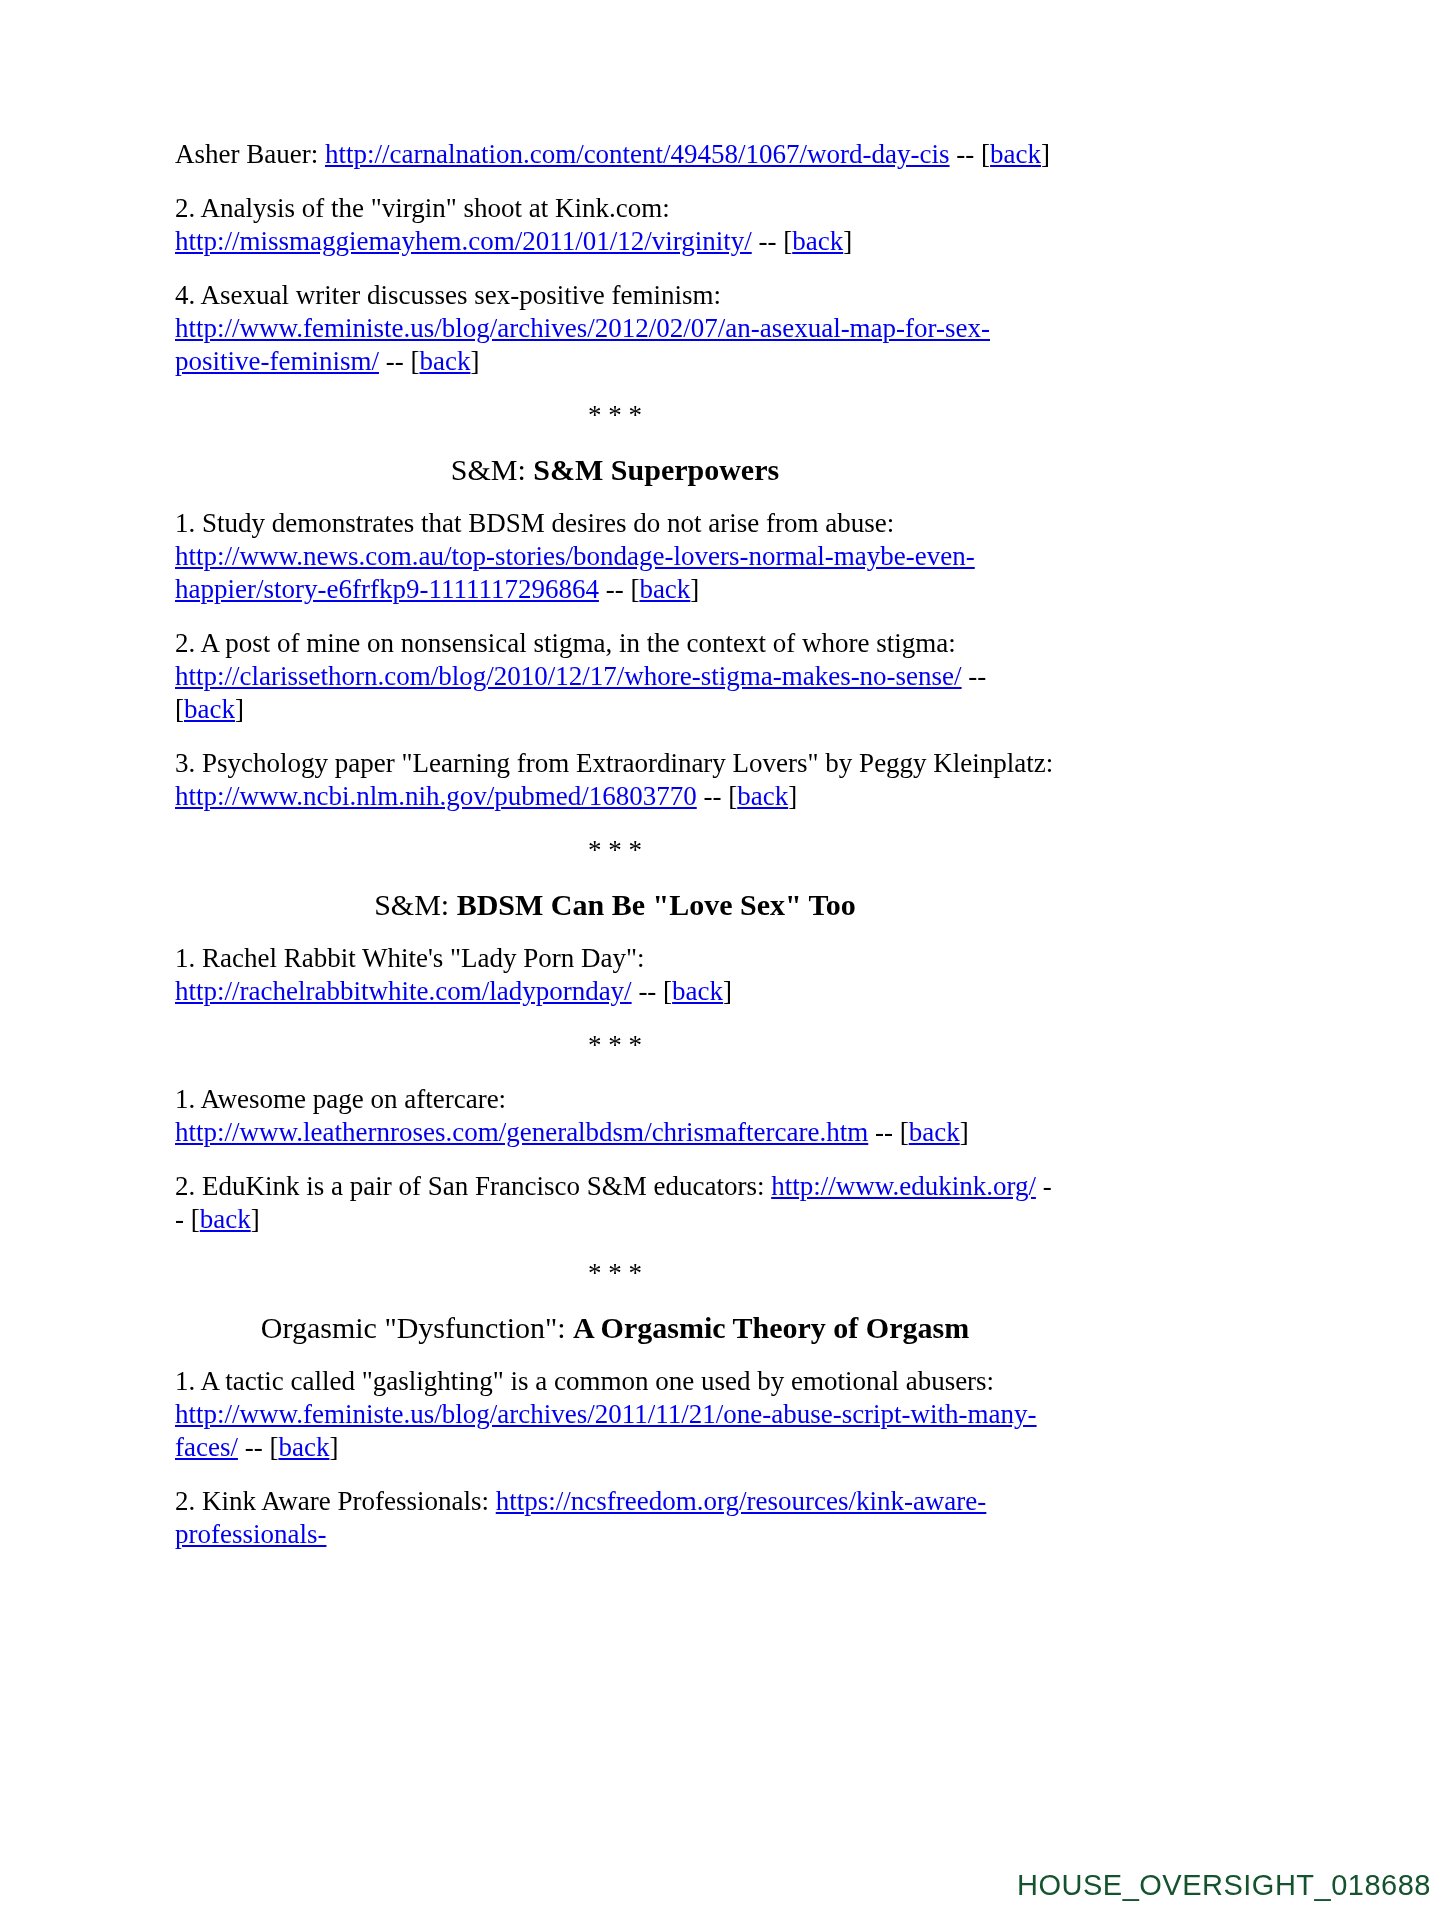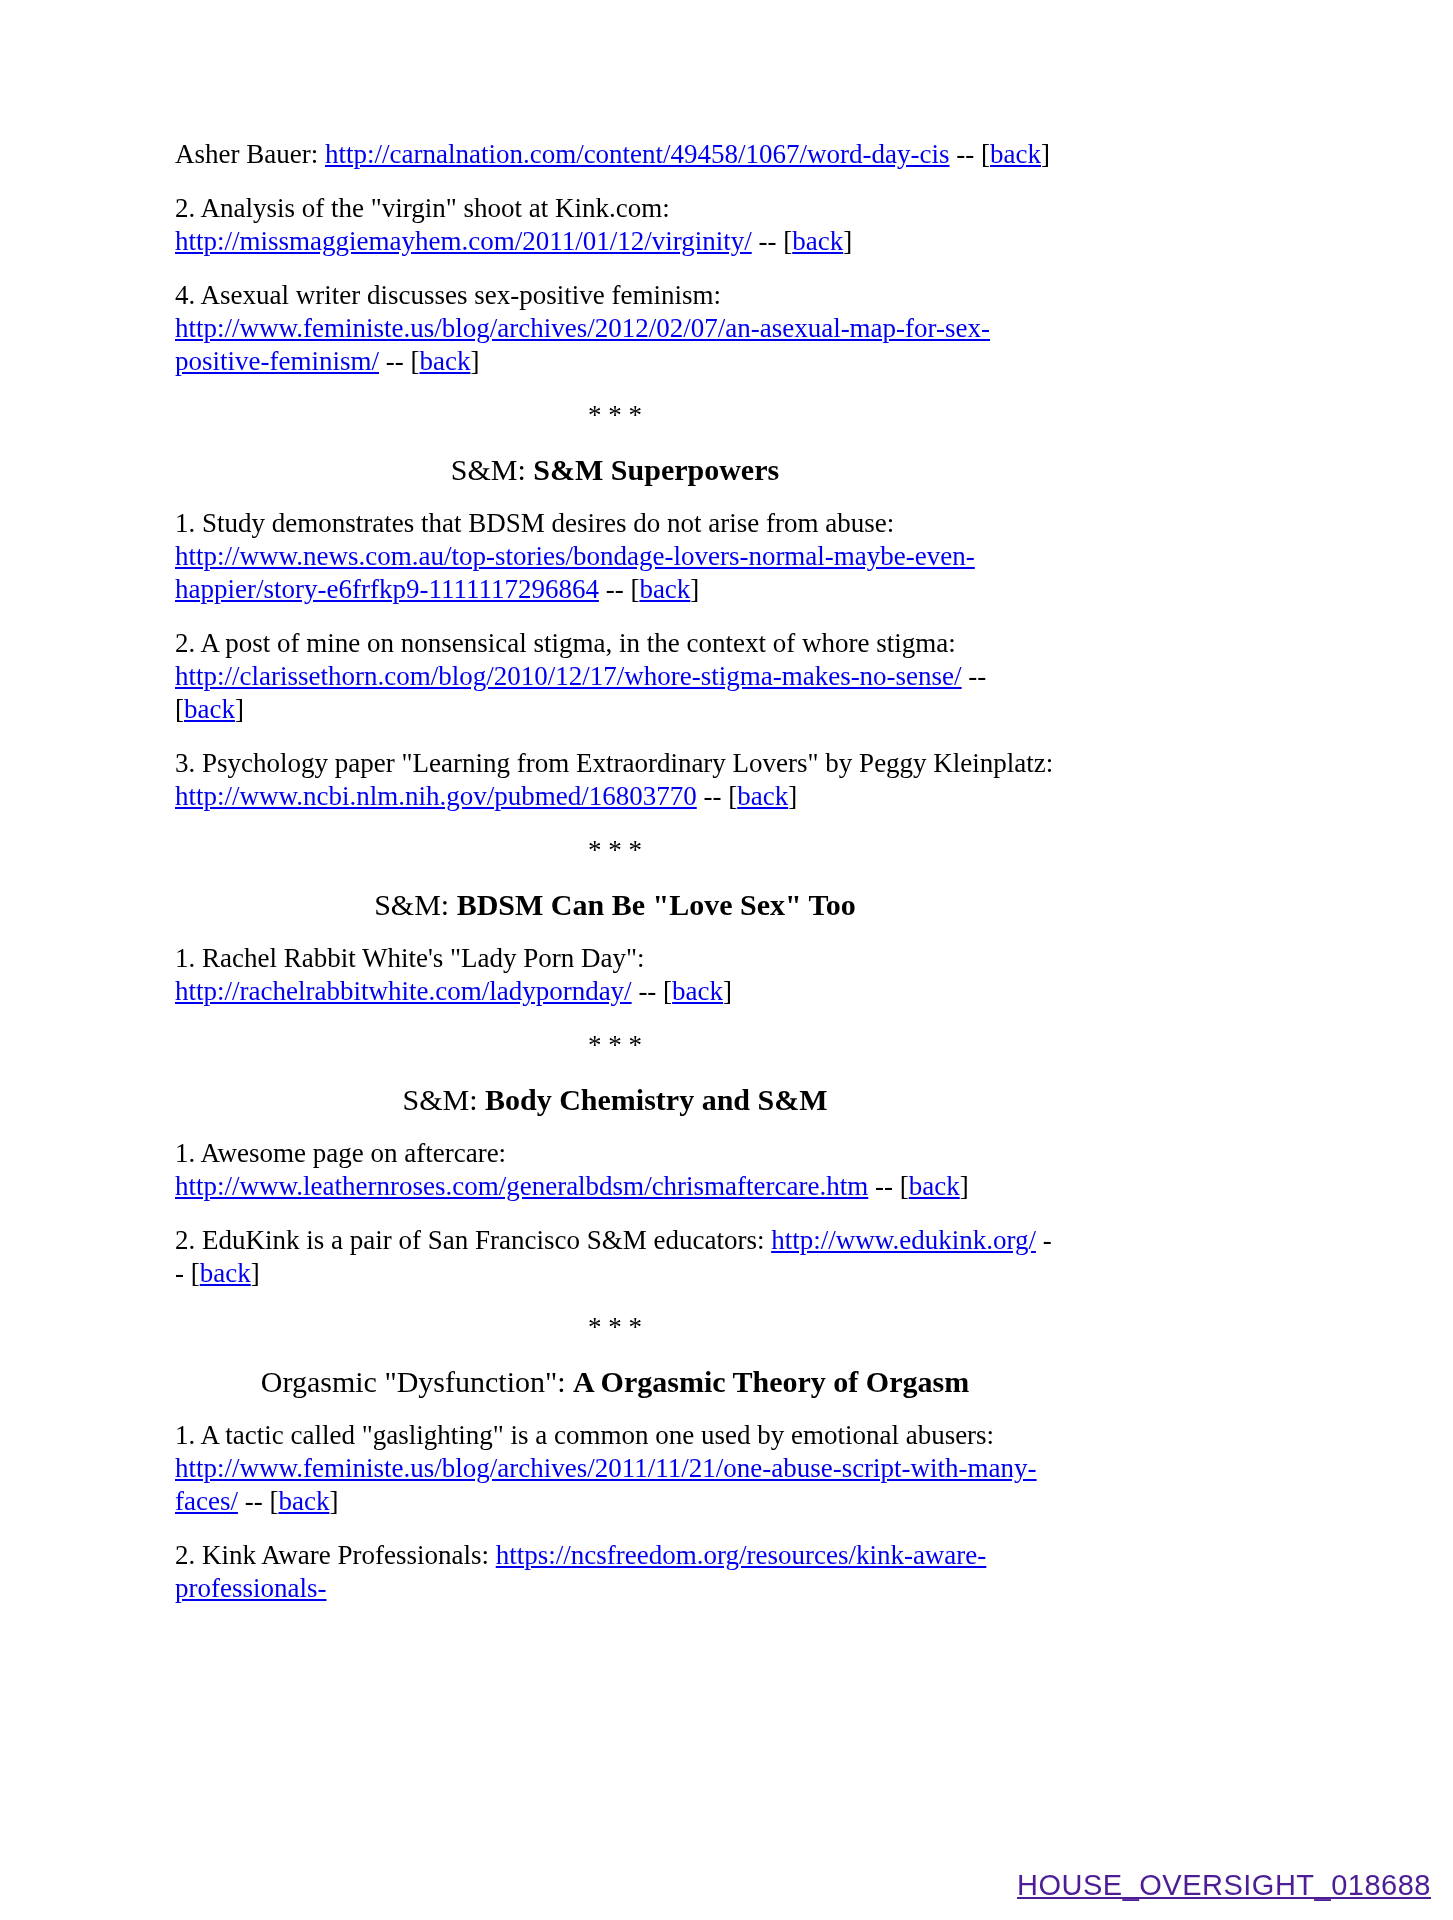--- a/index.html
+++ b/index.html
@@ -41,23 +41,22 @@
     margin:0 0 21px 0;
     font-size:30px;
     line-height:33px;
   }
   .bold { font-weight:bold; }
   .bates {
     position:absolute;
     right:22px; bottom:18px;
     font-family:"Liberation Sans", sans-serif;
     font-size:29px;
-    color:#4c1d95;
+    color:#14532d;
     letter-spacing:0.5px;
-    text-decoration:underline;
   }
 </style>
 </head>
 <body>
 
 <div class="content">
 
   <p class="para"><span>Asher Bauer: </span><a href="#" class="url">http://carnalnation.com/content/49458/1067/word-day-cis</a><span> -- </span><span>[</span><a href="#" class="url">back</a><span>]</span></p>
 
   <p class="para"><span>2. Analysis of the "virgin" shoot at Kink.com: </span><a href="#" class="url">http://missmaggiemayhem.com/2011/01/12/virginity/</a><span> -- </span><span>[</span><a href="#" class="url">back</a><span>]</span></p>
@@ -74,21 +73,20 @@
 
   <p class="para"><span>3. Psychology paper "Learning from Extraordinary Lovers" by Peggy Kleinplatz: </span><a href="#" class="url">http://www.ncbi.nlm.nih.gov/pubmed/16803770</a><span> -- </span><span>[</span><a href="#" class="url">back</a><span>]</span></p>
 
 
   <p class="separator">* * *</p>
   <p class="heading"><span>S&amp;M: </span><span class="bold">BDSM Can Be "Love Sex" Too</span></p>
 
   <p class="para"><span>1. Rachel Rabbit White's "Lady Porn Day": </span><a href="#" class="url">http://rachelrabbitwhite.com/ladypornday/</a><span> -- </span><span>[</span><a href="#" class="url">back</a><span>]</span></p>
 
   <p class="separator">* * *</p>
-  <p class="heading"><span>S&amp;M: </span><span class="bold">Body Chemistry and S&amp;M</span></p>
 
   <p class="para"><span>1. Awesome page on aftercare: </span><a href="#" class="url">http://www.leathernroses.com/generalbdsm/chrismaftercare.htm</a><span> -- </span><span>[</span><a href="#" class="url">back</a><span>]</span></p>
 
   <p class="para"><span>2. EduKink is a pair of San Francisco S&amp;M educators: </span><a href="#" class="url">http://www.edukink.org/</a><span> -- </span><span>[</span><a href="#" class="url">back</a><span>]</span></p>
 
   <p class="separator">* * *</p>
   <p class="heading"><span>Orgasmic "Dysfunction": </span><span class="bold">A Orgasmic Theory of Orgasm</span></p>
 
   <p class="para"><span>1. A tactic called "gaslighting" is a common one used by emotional abusers: </span><a href="#" class="url">http://www.feministe.us/blog/archives/2011/11/21/one-abuse-script-with-many-faces/</a><span> -- </span><span>[</span><a href="#" class="url">back</a><span>]</span></p>
 

